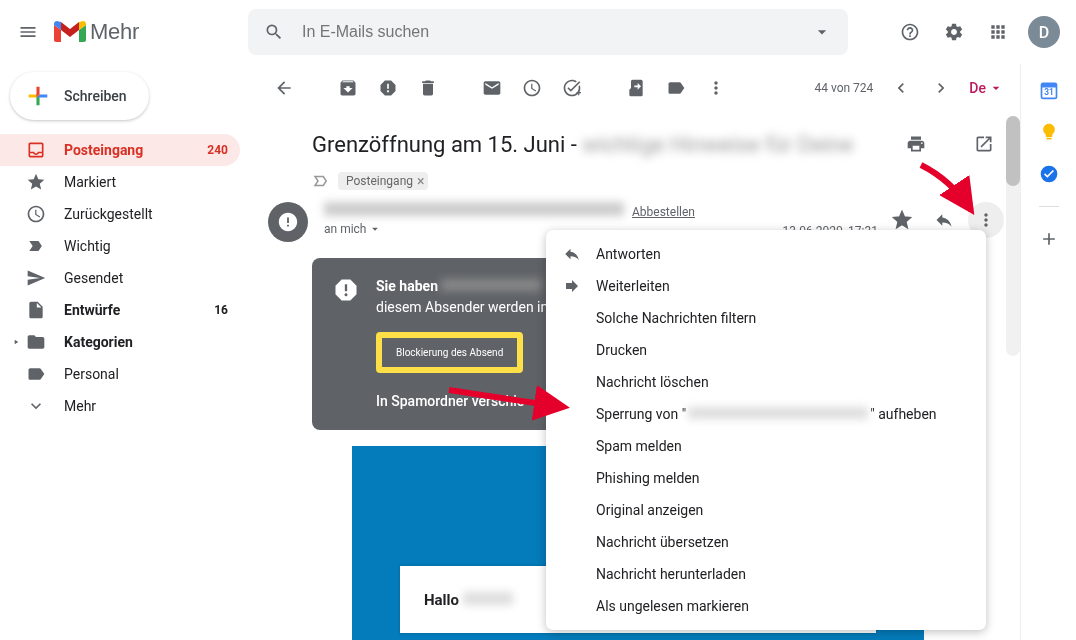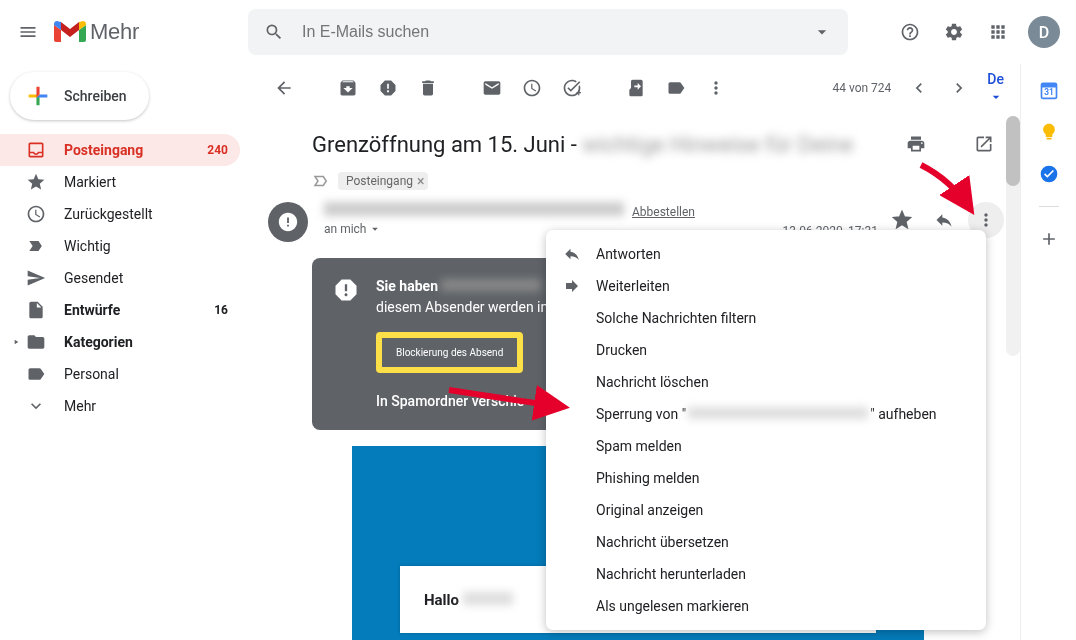--- a/index.html
+++ b/index.html
@@ -24,21 +24,21 @@
   .nav-item.active .nav-icon { color:#d93025;}
   .nav-item .label { flex:1;}
   .nav-item .count { font-size:12px;}
   .nav-item.active .count { color:#d93025;}
   .main { flex:1; display:flex; }
   .content { flex:1; position:relative; overflow:hidden;}
   .toolbar { height:48px; display:flex; align-items:center; padding:0 8px; }
   .toolbar .icon-btn { width:40px; height:40px; }
   .toolbar .spacer { flex:1; }
   .pager-text { font-size:12px; color:#5f6368; margin:0 8px;}
-  .lang { font-size:14px; font-weight:500; color:#1d4ed8; margin:0 8px; display:flex; align-items:center; gap:2px;flex-direction:column;}
+  .lang { font-size:14px; font-weight:500; color:#be185d; margin:0 8px; display:flex; align-items:center; gap:2px;}
   .message-area { padding:0 0 0 56px; }
   .subject-row { display:flex; align-items:center; padding:12px 16px 8px 0;gap:28px;}
   .subject { font-size:22px; font-weight:400; color:#202124; flex:1;}
   .subject .blur { filter:blur(5px); color:#999;}
   .labels-row { display:flex; align-items:center; gap:8px; padding-bottom:12px;}
   .important-badge { width:18px; height:18px; }
   .label-chip { background:#eee; border-radius:4px; font-size:12px; padding:1px 4px 1px 8px; color:#666; display:flex; align-items:center; gap:4px;}
   .label-chip .x { font-size:14px; cursor:pointer; color:#888;}
   .sender-row { display:flex; align-items:flex-start; margin-left:-44px; padding-right:16px;}
   .sender-avatar { width:40px; height:40px; border-radius:50%; background:#5f6368; color:#fff; display:flex; align-items:center; justify-content:center; margin-right:16px; flex-shrink:0;}

